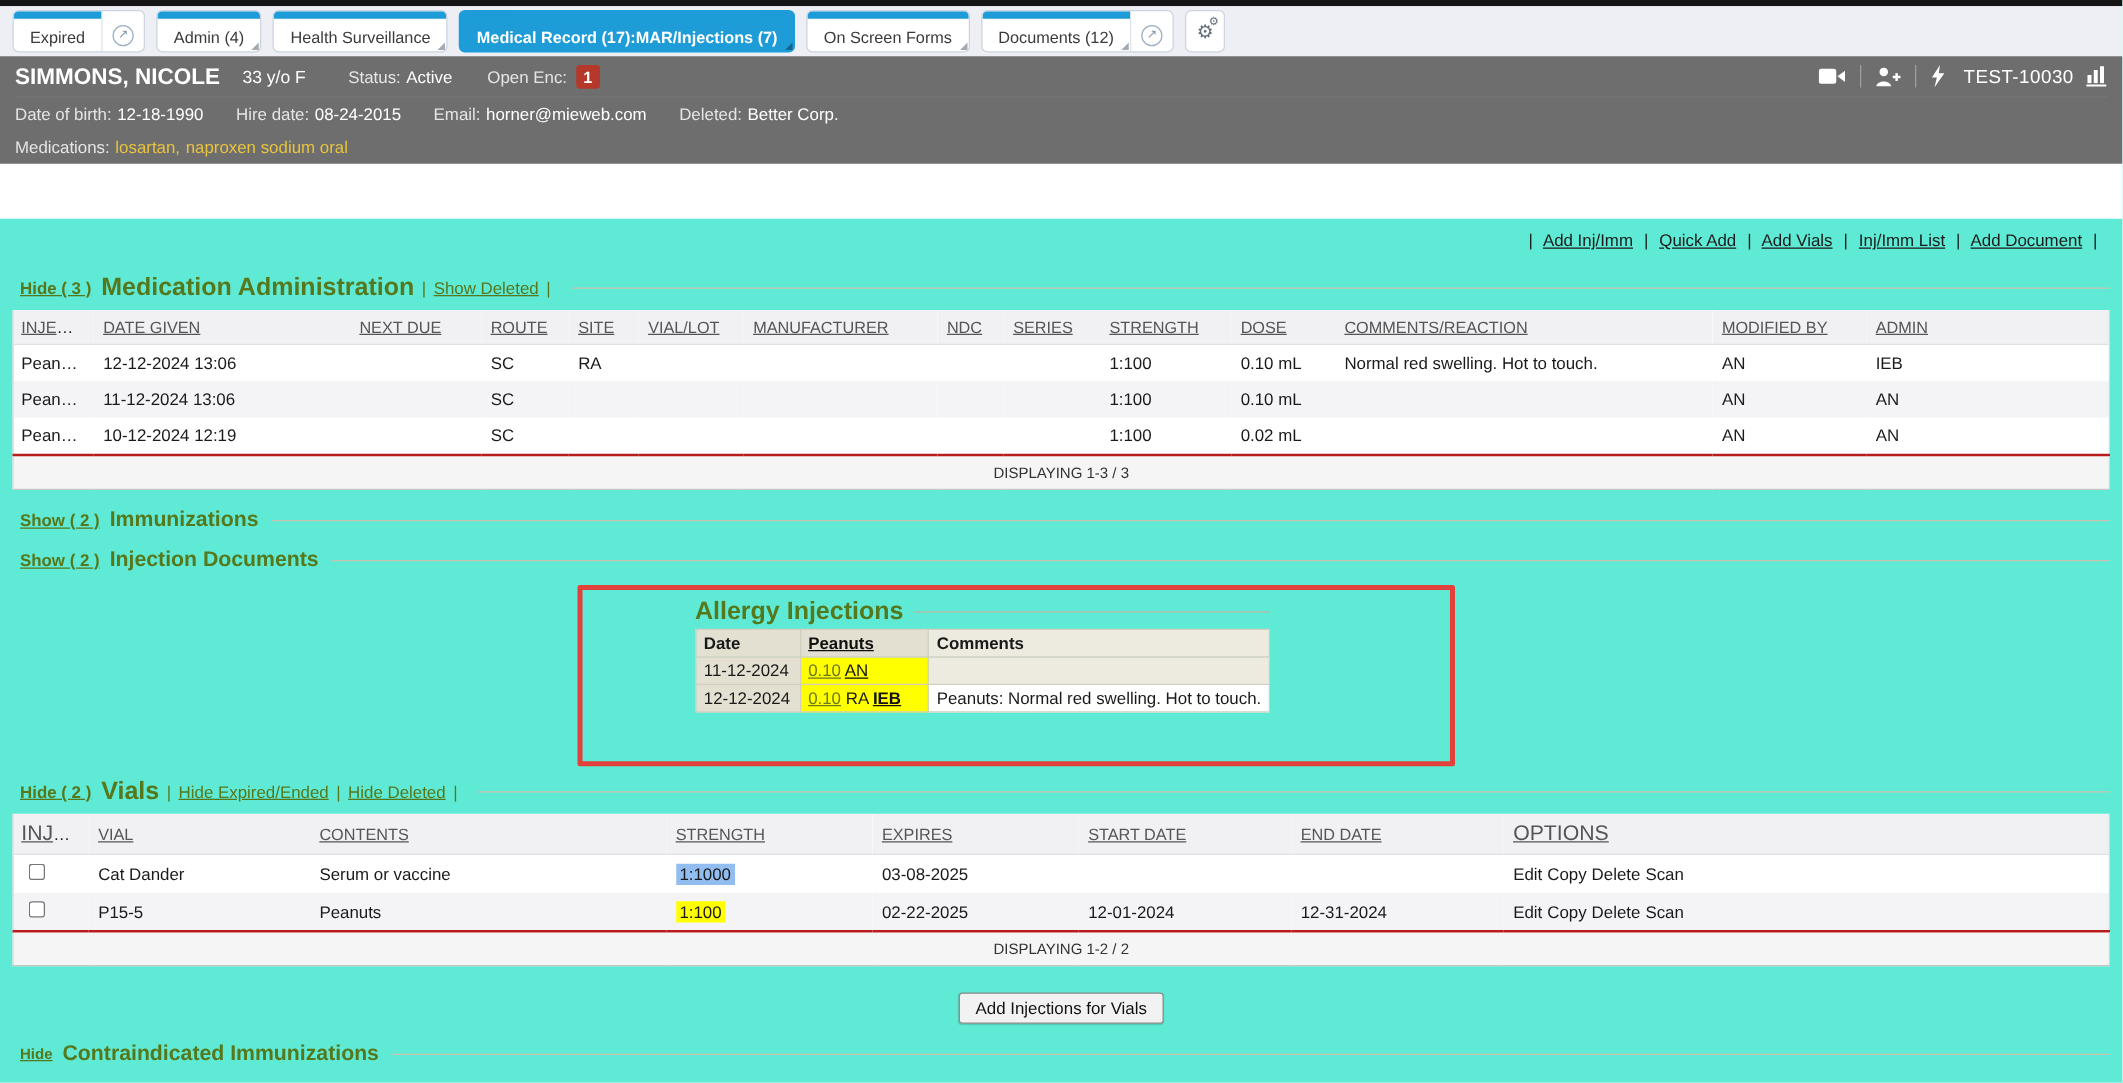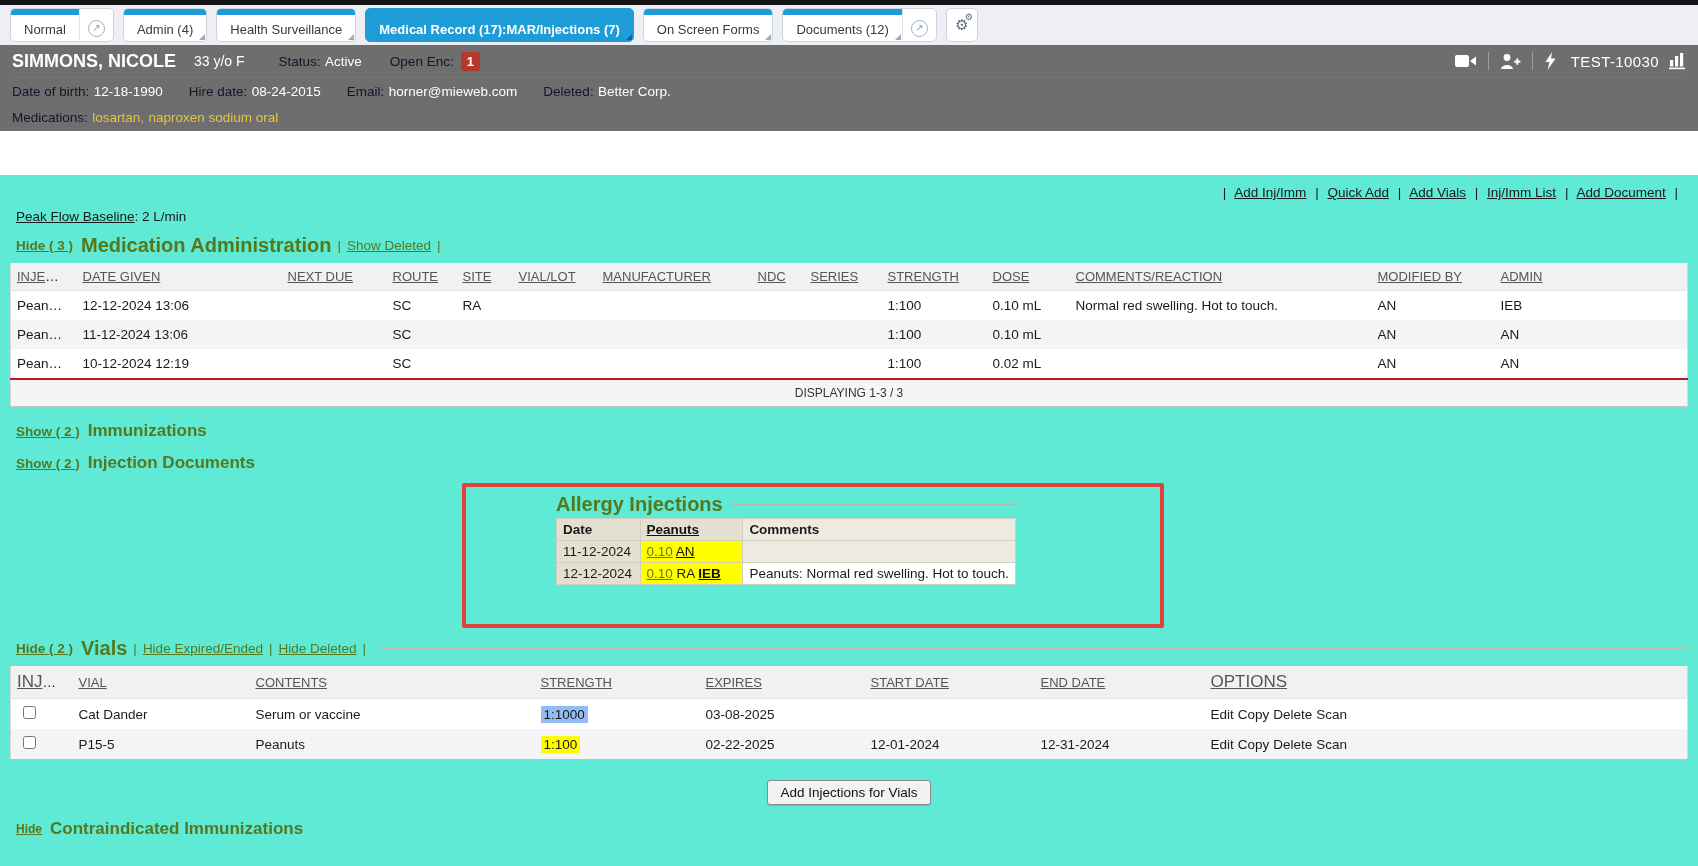--- a/index.html
+++ b/index.html
@@ -31,21 +31,21 @@
     border-radius:5px; display:flex; align-items:center; justify-content:center;
     color:#5f6b78; font-size:15px; cursor:pointer; position:relative; }
   .gearbox .gear2 { position:absolute; top:3px; right:4px; font-size:9px; }
 
   
   .phdr { background:#6e6e6e; color:#fff; padding:0 12px; }
   .phl1 { display:flex; align-items:center; height:33px;
     border-bottom:1px solid rgba(255,255,255,.06); }
   .pname { font-weight:bold; font-size:18px; margin-right:18px; }
   .page { font-size:14px; margin-right:34px; }
-  .plabel { color:#0f172a; font-size:13.5px; }
+  .plabel { color:#e5e5e5; font-size:13.5px; }
   .pval { color:#fff; font-size:13.5px; }
   .gap26 { margin-right:26px; }
   .encbadge { display:inline-block; background:#b5382a; color:#fff; font-weight:bold;
     font-size:13px; padding:2px 6px; border-radius:3px; margin-left:7px; }
   .ptools { margin-left:auto; display:flex; align-items:center; }
   .vdiv { width:1px; height:18px; background:#9e9e9e; margin:0 11px; }
   .ticon { display:flex; align-items:center; cursor:pointer; }
   .pid { font-size:15px; letter-spacing:.4px; margin:0 10px 0 14px; }
   .phl2 { display:flex; align-items:center; height:27px; }
   .phl3 { display:flex; align-items:center; height:26px; padding-bottom:2px; }
@@ -114,21 +114,21 @@
     box-shadow:0 1px 1px rgba(0,0,0,.15); }
   svg { display:block; }
 </style>
 </head>
 <body>
 
 <div class="topstrip"></div>
 
 <div class="tabbar">
   <div class="tab-group">
-    <div class="tab"><span>Normal</span></div>
+    <div class="tab"><span>Expired</span></div>
     <div class="tab-popout">
         <span class="popout-circle">
           <span>↗</span>
         </span>
       </div>
   </div>
   <div class="tab-group">
     <div class="tab"><span>Admin (4)</span><span class="notch"></span></div>
   </div>
   <div class="tab-group">
@@ -223,23 +223,20 @@
     <span class="sep">|</span>
     <a class="blk">Add Vials</a>
     <span class="sep">|</span>
     <a class="blk">Inj/Imm List</a>
     <span class="sep">|</span>
     <a class="blk">Add Document</a>
     <span class="sep">|</span>
   </div>
 
   <div class="info-row">
-    <div class="info-right">
-      <a class="blk">Peak Flow Baseline</a><span>: 2 L/min</span>
-    </div>
   </div>
 
   <div class="sec-head">
     <a class="sec-toggle">Hide ( 3 )</a>
     <span class="sec-title">Medication Administration</span>
     <span class="sec-pipe">|</span>
     <a class="sec-link">Show Deleted</a>
     <span class="sec-pipe">|</span>
     <span class="sec-line"></span>
   </div>
@@ -418,20 +415,23 @@
     <tr class="alt">
       <td style="padding-left:12px"><input type="checkbox" style=""></td>
       <td>P15-5</td>
       <td>Peanuts</td>
       <td><span class="hl-yellow">1:100</span></td>
       <td>02-22-2025</td>
       <td>12-01-2024</td>
       <td>12-31-2024</td>
       <td><a class="opt-link">Edit</a><a class="opt-link">Copy</a><a class="opt-link">Delete</a><a class="opt-link">Scan</a></td>
     </tr>
+    <tr class="tft">
+          <td colspan="8">DISPLAYING 1-2 / 2</td>
+        </tr>
   </tbody>
     </table>
 
   <div class="btn-row">
     <span class="btn">Add Injections for Vials</span>
   </div>
 
   <div class="sec-head" style="margin-top:0">
     <a class="sec-toggle" style="font-size:12px">Hide</a>
     <span class="sec-title sm">Contraindicated Immunizations</span>

